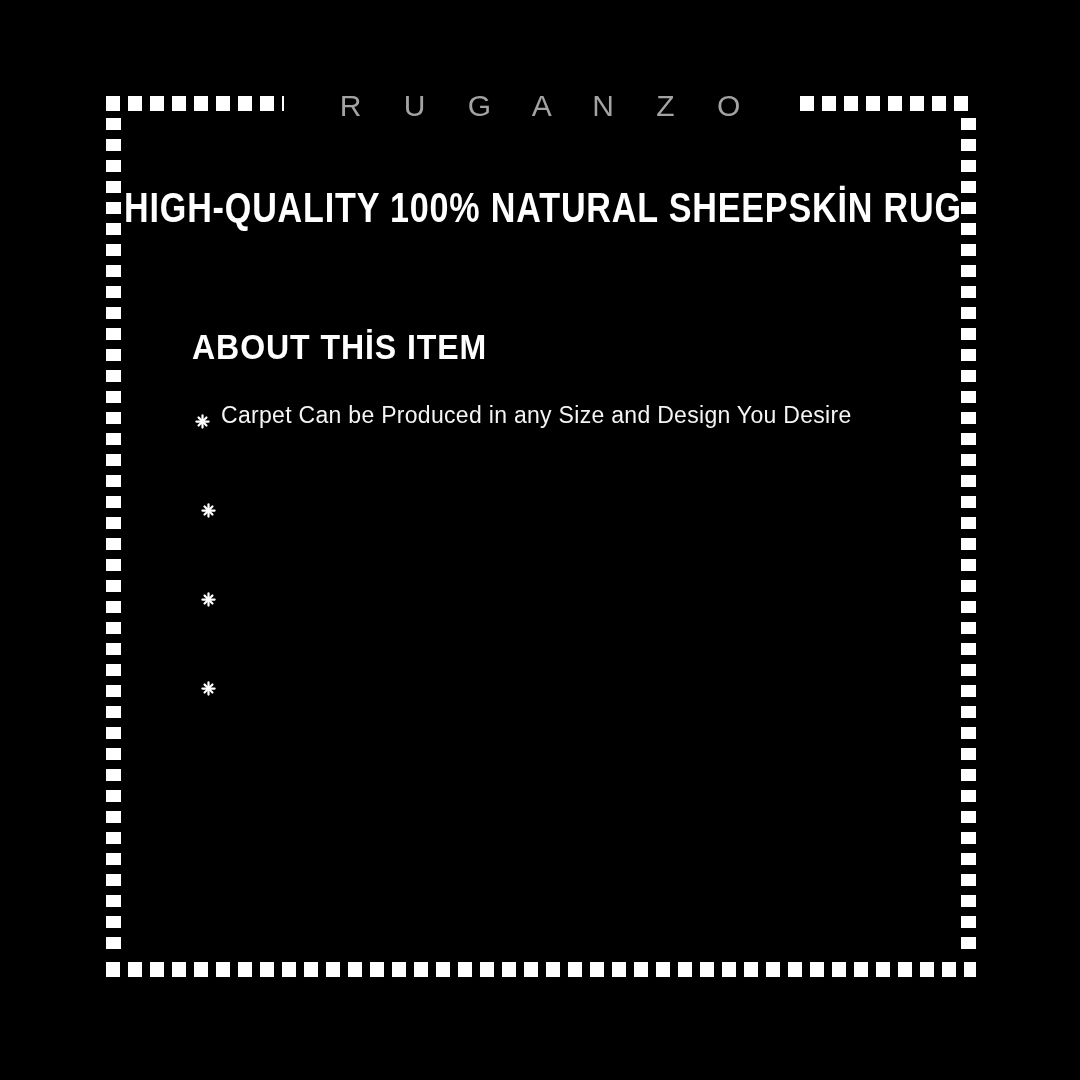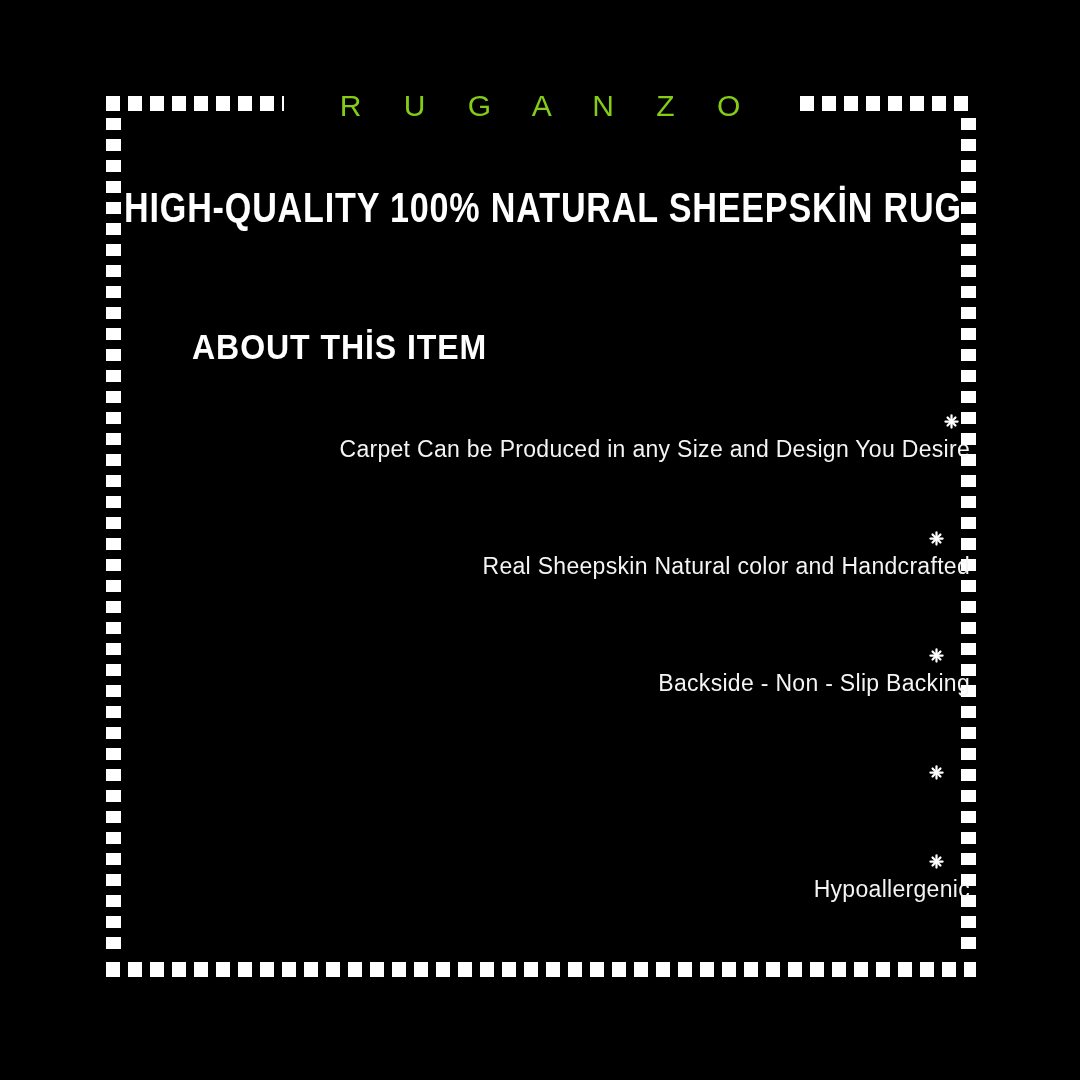--- a/index.html
+++ b/index.html
@@ -32,43 +32,43 @@
   .about-title{
     position:absolute;left:86px;top:231px;margin:0;
     font-size:35px;font-weight:bold;letter-spacing:1px;color:#ffffff;
     white-space:nowrap;transform-origin:left center;
   }
   .about-list{
     position:absolute;left:0;right:6px;top:305px;
     list-style:none;margin:0;padding:0;
   }
   .about-list li{
-    display:flex;align-items:flex-end;
+    display:flex;align-items:flex-start;
     padding-left:95px;margin:0 0 55px 0;
-    color:#f4f4f4;font-size:23px;line-height:28px;letter-spacing:0.3px;flex-direction:column;
+    color:#f4f4f4;font-size:23px;line-height:28px;letter-spacing:0.3px;
   }
   .about-list li.first{padding-left:89px;}
   .about-list li:nth-child(6){margin-top:-8px;}
   .marker{flex:0 0 auto;width:41px;padding-top:6px;}
   .about-list li.first .marker{width:26px;}
   .btext{white-space:pre-line;}
 </style>
 </head>
 <body>
 
 <div class="canvas">
   <div class="frame">
 
     <div class="b-seg b-h b-top-left"></div>
     <div class="b-seg b-h b-top-right"></div>
     <div class="b-seg b-v b-left"></div>
     <div class="b-seg b-v b-right"></div>
     <div class="b-seg b-h b-bottom"></div>
 
-    <div class="brand" style="color: #84cc16;">R U G A N Z O</div>
+    <div class="brand" style="color: #a3a3a3;">R U G A N Z O</div>
 
     <h1 class="headline" style="transform: scaleX(0.812803);">HIGH-QUALITY 100% NATURAL SHEEPSKİN RUG</h1>
 
     <h2 class="about-title" style="transform: scaleX(0.916149);">ABOUT THİS ITEM</h2>
 
     <ul class="about-list">
   <li class="first">
     <span class="marker">
       <svg width="15" height="15" viewBox="0 0 16 16" aria-hidden="true">
         <g stroke="#ffffff" stroke-width="2.4" stroke-linecap="round">
@@ -86,35 +86,20 @@
     <span class="marker">
       <svg width="15" height="15" viewBox="0 0 16 16" aria-hidden="true">
         <g stroke="#ffffff" stroke-width="2.4" stroke-linecap="round">
           <line x1="8" y1="1.5" x2="8" y2="14.5"></line>
           <line x1="1.5" y1="8" x2="14.5" y2="8"></line>
           <line x1="3.8" y1="3.8" x2="12.2" y2="12.2"></line>
           <line x1="12.2" y1="3.8" x2="3.8" y2="12.2"></line>
         </g>
       </svg>
     </span>
-    <span class="btext">Real Sheepskin Natural color and Handcrafted</span>
-  </li>
-
-  <li>
-    <span class="marker">
-      <svg width="15" height="15" viewBox="0 0 16 16" aria-hidden="true">
-        <g stroke="#ffffff" stroke-width="2.4" stroke-linecap="round">
-          <line x1="8" y1="1.5" x2="8" y2="14.5"></line>
-          <line x1="1.5" y1="8" x2="14.5" y2="8"></line>
-          <line x1="3.8" y1="3.8" x2="12.2" y2="12.2"></line>
-          <line x1="12.2" y1="3.8" x2="3.8" y2="12.2"></line>
-        </g>
-      </svg>
-    </span>
-    <span class="btext">Backside - Non - Slip Backing</span>
   </li>
 
   <li>
     <span class="marker">
       <svg width="15" height="15" viewBox="0 0 16 16" aria-hidden="true">
         <g stroke="#ffffff" stroke-width="2.4" stroke-linecap="round">
           <line x1="8" y1="1.5" x2="8" y2="14.5"></line>
           <line x1="1.5" y1="8" x2="14.5" y2="8"></line>
           <line x1="3.8" y1="3.8" x2="12.2" y2="12.2"></line>
           <line x1="12.2" y1="3.8" x2="3.8" y2="12.2"></line>
@@ -127,18 +112,18 @@
     <span class="marker">
       <svg width="15" height="15" viewBox="0 0 16 16" aria-hidden="true">
         <g stroke="#ffffff" stroke-width="2.4" stroke-linecap="round">
           <line x1="8" y1="1.5" x2="8" y2="14.5"></line>
           <line x1="1.5" y1="8" x2="14.5" y2="8"></line>
           <line x1="3.8" y1="3.8" x2="12.2" y2="12.2"></line>
           <line x1="12.2" y1="3.8" x2="3.8" y2="12.2"></line>
         </g>
       </svg>
     </span>
-    <span class="btext">Hypoallergenic</span>
   </li>
+
 
 </ul>
   </div>
 </div>
 
 </body></html>

